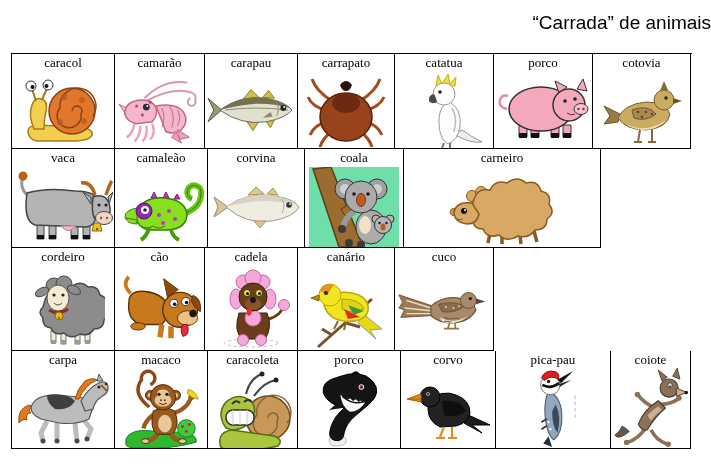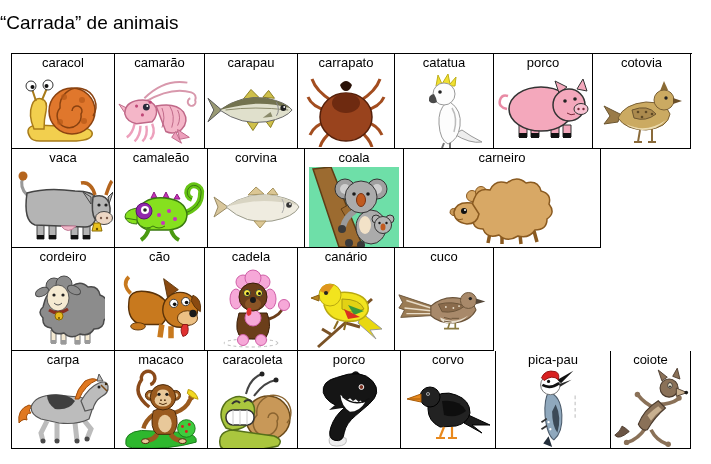--- a/index.html
+++ b/index.html
@@ -1,23 +1,23 @@
 <!DOCTYPE html>
 <html><head>
 <meta charset="utf-8">
 <style>
   html,body { margin:0; padding:0; background:#fff; }
   body { width:711px; height:464px; font-family:"Liberation Sans", sans-serif; color:#000; overflow:hidden; }
-  .title { text-align:left; font-size:19px; font-weight:400; margin:12px 0 0 0; }
+  .title { text-align:right; font-size:19px; font-weight:400; margin:12px 0 0 0; }
   .tbl { margin:19px 0 0 11px; width:680px; border-top:1px solid #000; border-left:1px solid #000; }
   .row { display:flex; }
   .cell { border-right:1px solid #000; border-bottom:1px solid #000; box-sizing:border-box;
           display:flex; flex-direction:column; align-items:center; overflow:hidden; background:#fff; }
   .r0 .cell { height:95px; } .r1 .cell { height:99px;align-items:center; } .r2 .cell { height:103px; } .r3 .cell { height:98px; }
-  .label { font-size:13px; line-height:16px; margin-top:1px; white-space:nowrap; }
+  .label { font-size:13px; line-height:16px; margin-top:1px; white-space:nowrap;font-family:Liberation Serif, serif; }
   .art { flex:1; display:flex; align-items:center; justify-content:center; width:100%; }
   svg { display:block; }
 </style>
 </head>
 <body>
 
 <div class="title">“Carrada” de animais</div>
 
 <div class="tbl">
 

